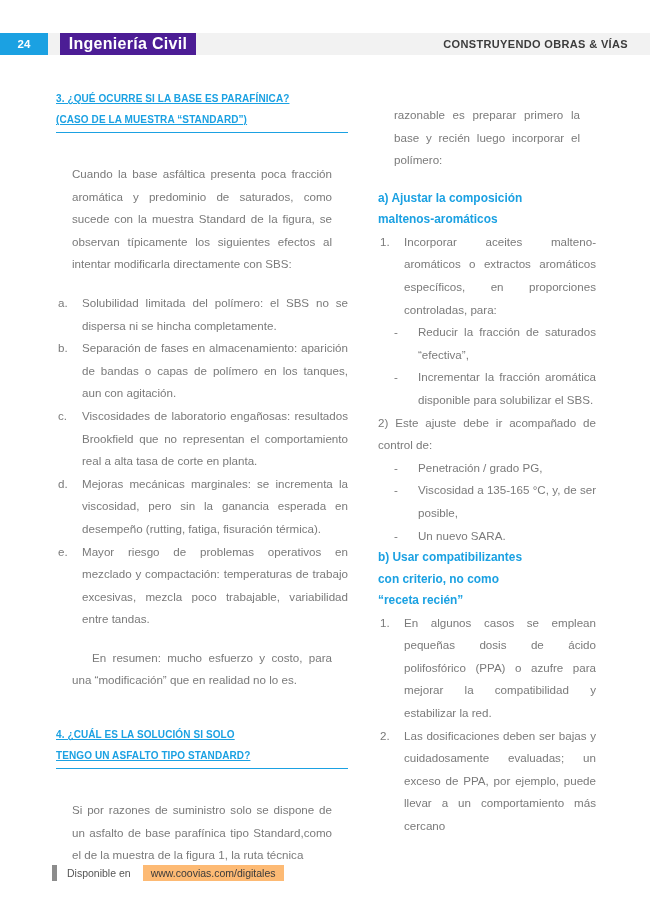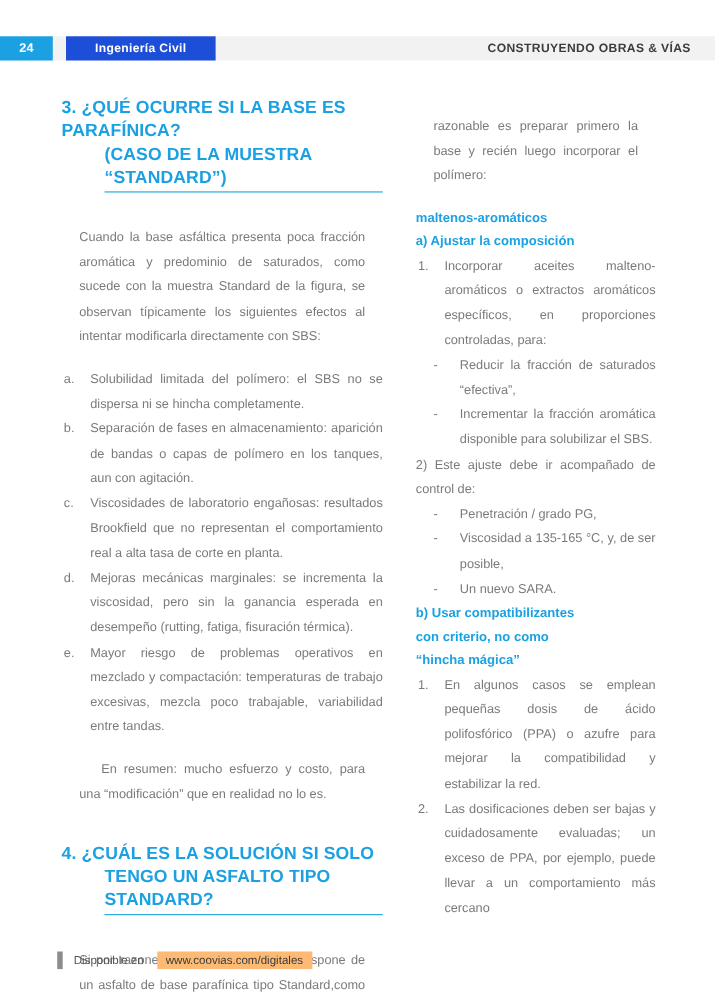--- a/index.html
+++ b/index.html
@@ -52,23 +52,23 @@
     align-items: center;
     justify-content: center;
     letter-spacing: 0.2px;
   }
   .section-box {
     position: absolute;
     left: 60px;
     top: 0;
     width: 136px;
     height: 22px;
-    background: #1d4ed8;
+    background: #4c1d95;
     color: #ffffff;
-    font-size: 11px;
+    font-size: 16px;
     font-weight: bold;
     display: flex;
     align-items: center;
     justify-content: center;
     letter-spacing: 0.3px;
   }
   .header-right {
     position: absolute;
     right: 22px;
     top: 0;
@@ -95,30 +95,30 @@
     width: 292px;
   }
   .col-right {
     left: 378px;
     width: 218px;
   }
 
   h2.blue-head {
     margin: 0;
     color: #1ba1e2;
-    font-size: 16px;
+    font-size: 10px;
     font-weight: bold;
     line-height: 21px;
     text-align: left;
     letter-spacing: 0.1px;
+    text-decoration: underline;
   }
   h2.blue-head.underlined {
     border-bottom: 1.6px solid #1ba1e2;
     padding-bottom: 2px;
-    margin-left: 39px;
   }
   h3.blue-sub {
     margin: 0;
     color: #1ba1e2;
     font-size: 11.9px;
     font-weight: bold;
     line-height: 21.5px;
     text-align: left;
   }
 
@@ -247,22 +247,22 @@
 
     <div class="sp-14"></div>
 
     <p class="body">Si por razones de suministro solo se dispone de un asfalto de base parafínica tipo Standard,como el de la muestra de la figura 1, la ruta técnica</p>
   </div>
 
   <div class="col col-right">
 
     <p class="body">razonable es preparar primero la base y recién luego incorporar el polímero:</p>
 
+    <h3 class="blue-sub">a) Ajustar la composición</h3>
     <h3 class="blue-sub">maltenos-aromáticos</h3>
-    <h3 class="blue-sub">a) Ajustar la composición</h3>
 
     <ol class="lst">
       <li class="item">
         <span class="marker">1.</span>
         <span>Incorporar aceites malteno-aromáticos o extractos aromáticos específicos, en proporciones controladas, para:</span>
       </li>
     </ol>
 
     <ul class="lst">
       <li class="item dash">
@@ -287,21 +287,21 @@
         <span>Viscosidad a 135-165 °C, y, de ser posible,</span>
       </li>
       <li class="item dash">
         <span class="marker">-</span>
         <span>Un nuevo SARA.</span>
       </li>
     </ul>
 
     <h3 class="blue-sub">b) Usar compatibilizantes</h3>
     <h3 class="blue-sub">con criterio, no como</h3>
-    <h3 class="blue-sub">“hincha mágica”</h3>
+    <h3 class="blue-sub">“receta recién”</h3>
 
     <ol class="lst">
       <li class="item">
         <span class="marker">1.</span>
         <span>En algunos casos se emplean pequeñas dosis de ácido polifosfórico (PPA) o azufre para mejorar la compatibilidad y estabilizar la red.</span>
       </li>
       <li class="item">
         <span class="marker">2.</span>
         <span>Las dosificaciones deben ser bajas y cuidadosamente evaluadas; un exceso de PPA, por ejemplo, puede llevar a un comportamiento más cercano</span>
       </li>

